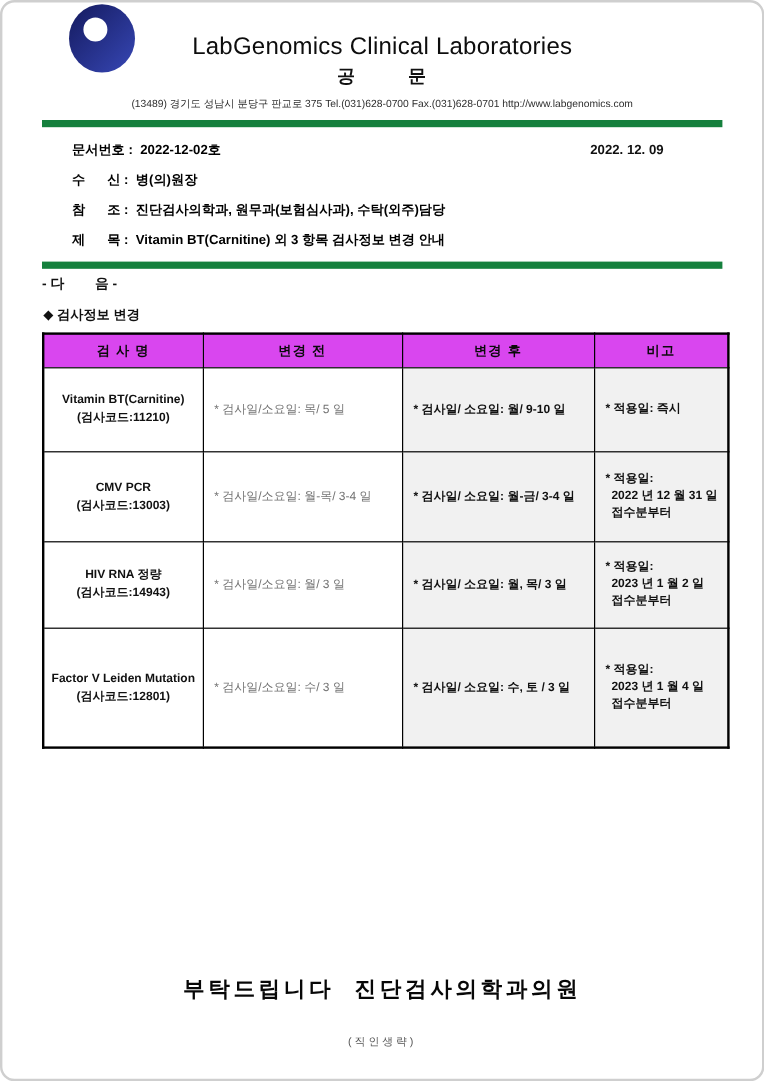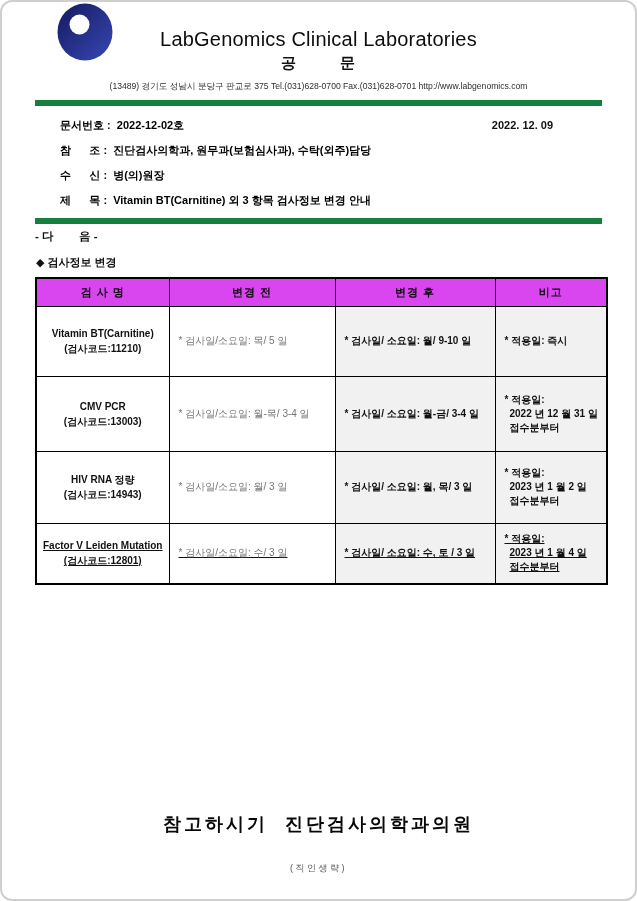--- a/index.html
+++ b/index.html
@@ -34,21 +34,21 @@
   
   table.chg { width:571px; border-collapse:collapse; border:2px solid #000; table-layout:fixed; }
   .chg th {
     background:#d946ef; border:1px solid #000; font-size:11px; font-weight:bold;
     height:28px; color:#0a0a0a; letter-spacing:1px;
   }
   .chg td { border:1px solid #000; font-size:10px; vertical-align:middle; }
   .chg tbody tr:nth-child(1) { height:70px; }
   .chg tbody tr:nth-child(2) { height:75px; }
   .chg tbody tr:nth-child(3) { height:72px; }
-  .chg tbody tr:nth-child(4) { height:61px;text-decoration:underline; }
+  .chg tbody tr:nth-child(4) { height:100px; }
   .td-name { text-align:center; font-weight:bold; line-height:15px; }
   .td-before { color:#737373; padding-left:9px; }
   .td-after { font-weight:bold; background:#f1f1f1; padding-left:9px; }
   .td-note { font-weight:bold; background:#f1f1f1; padding-left:9px; line-height:14px; }
   .nline.ind { padding-left:5px; }
 
   
   .footer { position:absolute; left:0; right:0; top:810px; text-align:center; }
   .f-company { font-size:18px; font-weight:bold; letter-spacing:3px; word-spacing:9px; color:#070707; }
   .f-seal { margin-top:26px; font-size:9px; color:#555; letter-spacing:2.5px; }
@@ -72,22 +72,22 @@
           <circle cx="22.5" cy="21.5" r="10" fill="#ffffff"></circle>
         </svg>
       </span>
       <div class="company-title">LabGenomics Clinical Laboratories</div>
       <div class="doc-type">공 문</div>
       <div class="addr rule">(13489) 경기도 성남시 분당구 판교로 375   Tel.(031)628-0700 Fax.(031)628-0701   http://www.labgenomics.com</div>
     </div>
 
     <div class="meta rule">
       <div class="meta-row"><span>문서번호 :  </span><span>2022-12-02호</span></div>
+      <div class="meta-row"><span>수      신 :  </span><span>병(의)원장</span></div>
       <div class="meta-row"><span>참      조 :  </span><span>진단검사의학과, 원무과(보험심사과), 수탁(외주)담당</span></div>
-      <div class="meta-row"><span>수      신 :  </span><span>병(의)원장</span></div>
       <div class="meta-row"><span>제      목 :  </span><span>Vitamin BT(Carnitine) 외 3 항목 검사정보 변경 안내</span></div>
       <div class="meta-date">2022. 12. 09</div>
     </div>
 
     <div class="daum">- 다        음 -</div>
 
     <div class="sect-title">◆ 검사정보 변경</div>
 
     <table class="chg">
       <colgroup>
@@ -154,16 +154,16 @@
               <div class="nline ind">2023 년 1 월 4 일</div>
               <div class="nline ind">접수분부터</div>
             </td>
           </tr>
         </tbody>
     </table>
 
   </div>
 
   <div class="footer">
-    <div class="f-company">참고하시기  진단검사의학과의원</div>
+    <div class="f-company">부탁드립니다  진단검사의학과의원</div>
     <div class="f-seal">(직인생략)</div>
   </div>
 </div>
 
 </body></html>

